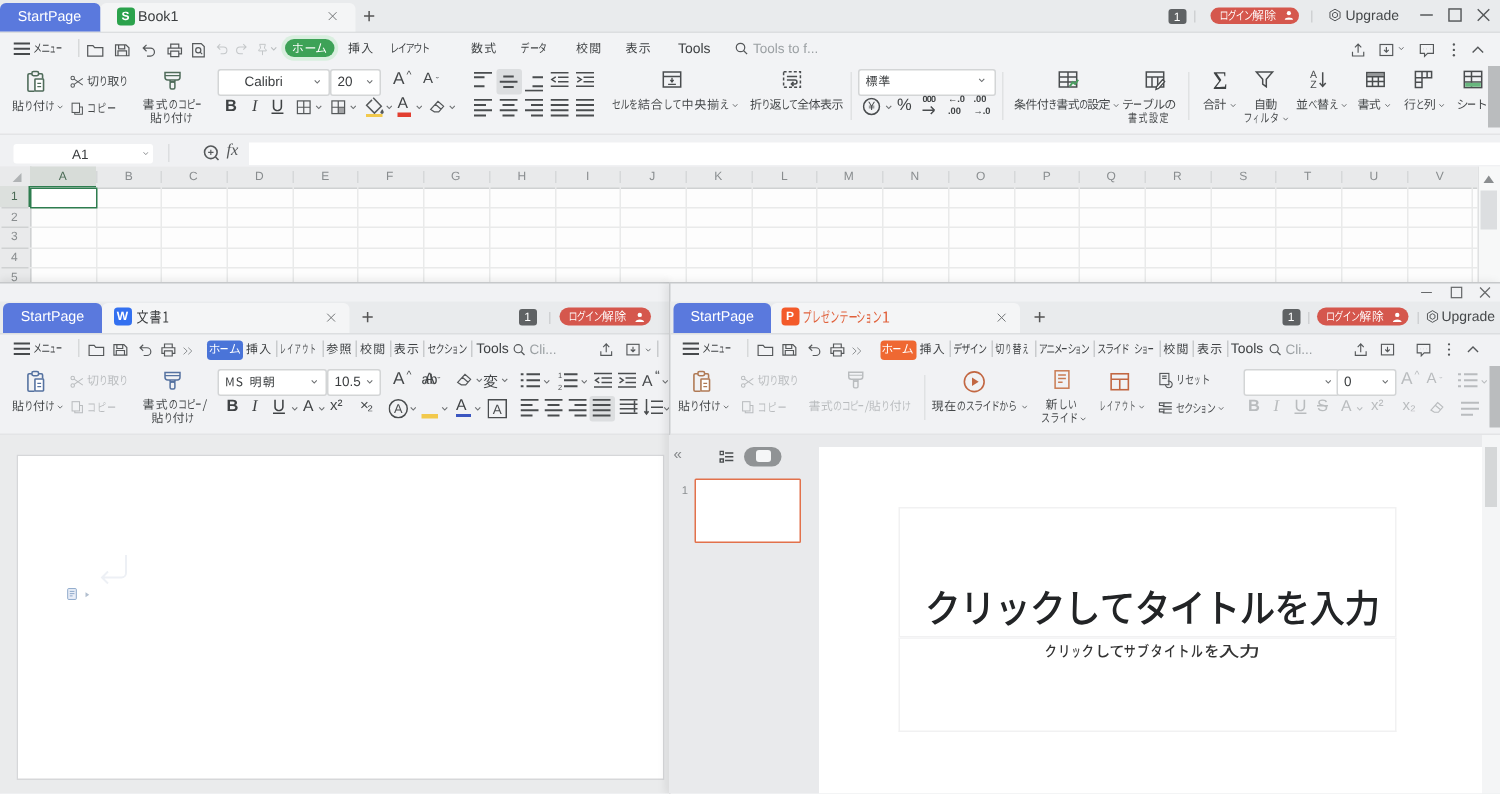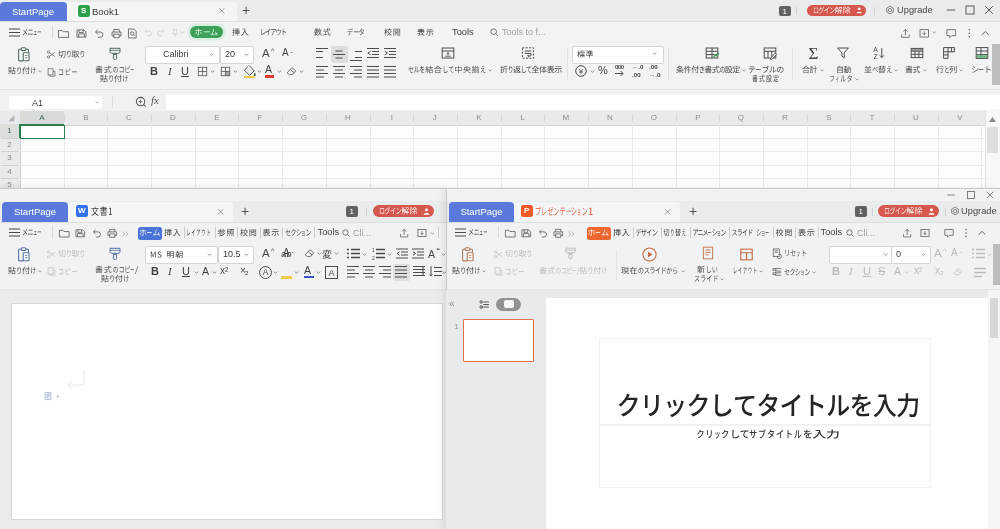--- a/index.html
+++ b/index.html
@@ -434,21 +434,21 @@
     </svg>
     <svg style="position:absolute;left:959px;top:69px" width="4.2" height="3" viewBox="0 0 8 6">
       <path d="M1 1l3 3.2L7 1" fill="none" stroke="#6b6e70" stroke-width="1.3"></path>
     </svg>
     <svg style="position:absolute;left:974px;top:45px;color:#4a4d4f;" width="16" height="16">
       <use href="#i-sheetic"></use>
     </svg>
     <div style="position:absolute;left:992px;top:44px;width:8px;height:41px;background:#babcbe"></div>
     <div style="position:absolute;left:0px;top:89.5px;width:1000px;height:21.5px;background:#f0f1f3"></div>
     <div style="position:absolute;left:9px;top:95.5px;width:93px;height:13px;background:#fff;border-radius:2px"></div>
-    <div style="position:absolute;left:32px;top:98.5px;font:400 9px/9px 'Liberation Sans',sans-serif;color:#3a3d3f;letter-spacing:0px;white-space:nowrap;">A1</div>
+    <div style="position:absolute;left:48px;top:98.5px;font:400 9px/9px 'Liberation Sans',sans-serif;color:#3a3d3f;letter-spacing:0px;white-space:nowrap;">A1</div>
     <svg style="position:absolute;left:95px;top:101px" width="4.4" height="3" viewBox="0 0 8 6">
       <path d="M1 1l3 3.2L7 1" fill="none" stroke="#8a8d8f" stroke-width="1.3"></path>
     </svg>
     <div style="position:absolute;left:112px;top:95.5px;width:1px;height:12px;background:#dcdee0"></div>
     <svg style="position:absolute;left:135px;top:96px" width="12" height="12" viewBox="0 0 16 16">
       <circle cx="7.4" cy="7.4" r="5.6" fill="none" stroke="#55585a" stroke-width="1.4"></circle>
       <path d="M5 7.4h4.8 M7.4 5v4.8" stroke="#55585a"></path>
       <path d="M11.6 11.6l2.6 2.6" stroke="#55585a" stroke-width="1.4"></path>
     </svg>
     <div style="position:absolute;left:151px;top:95px;font:400 11px/11px 'Liberation Serif',sans-serif;color:#55585a;letter-spacing:0px;white-space:nowrap;"><i>fx</i></div>

